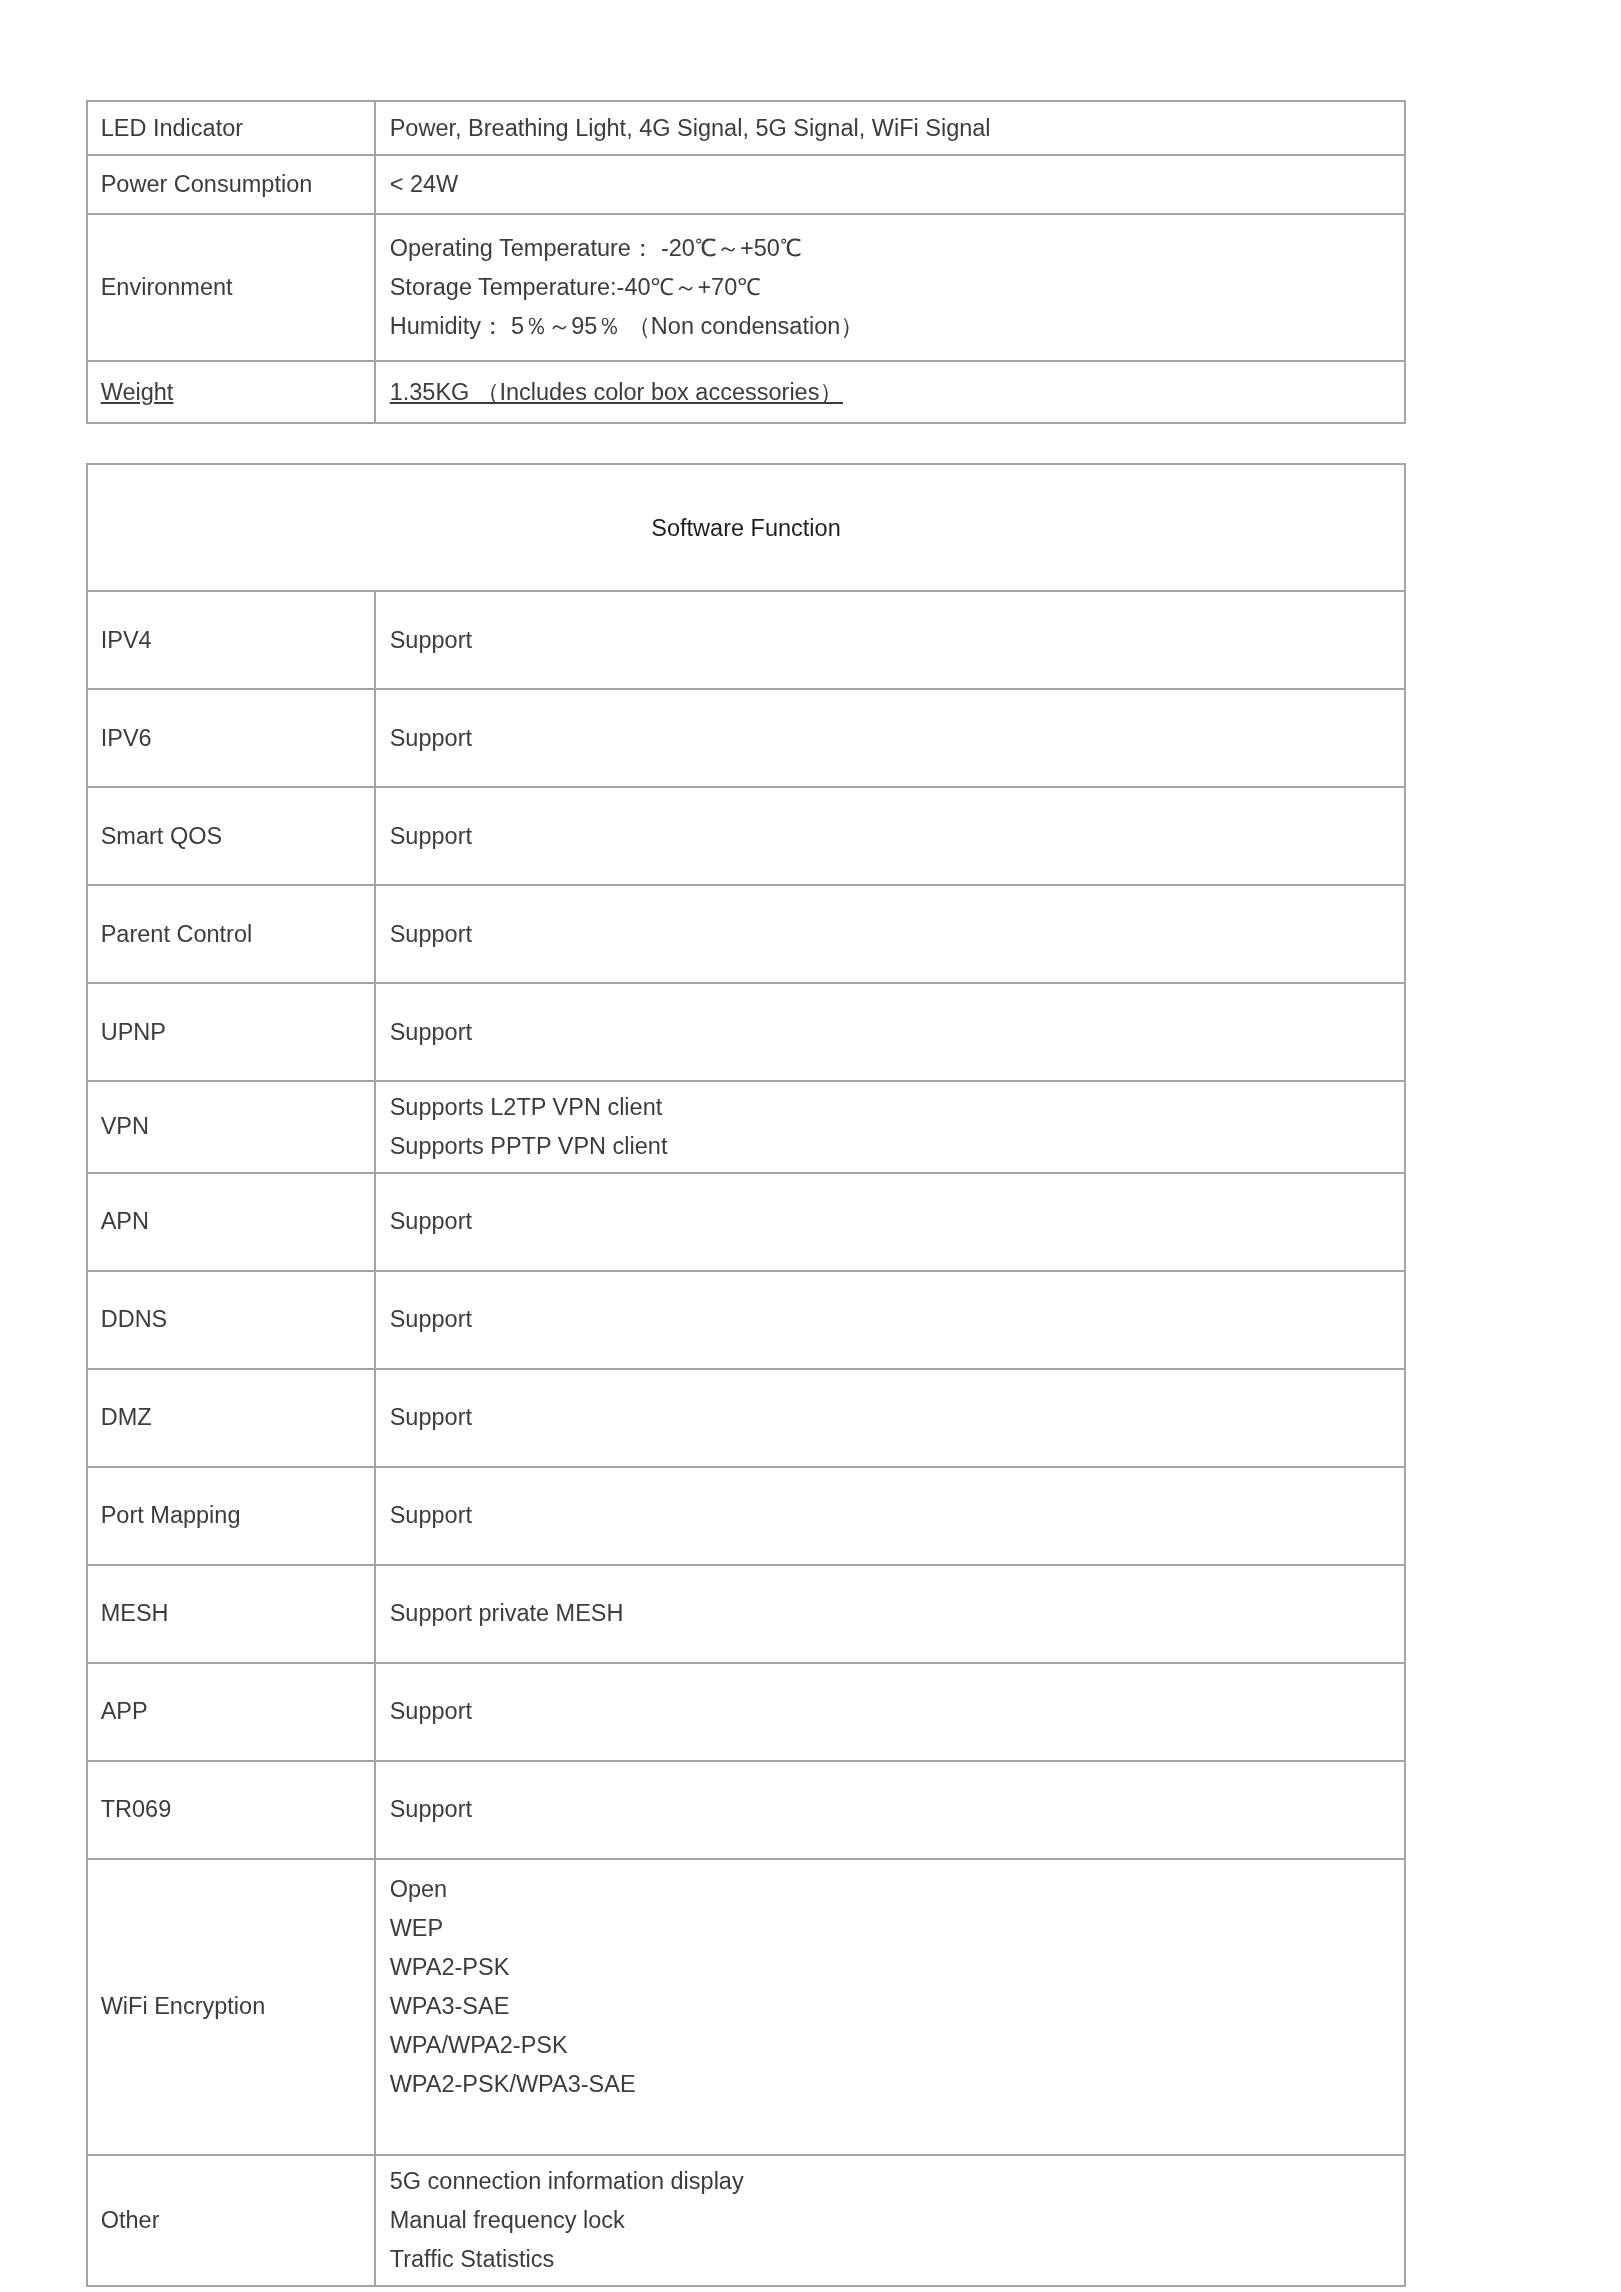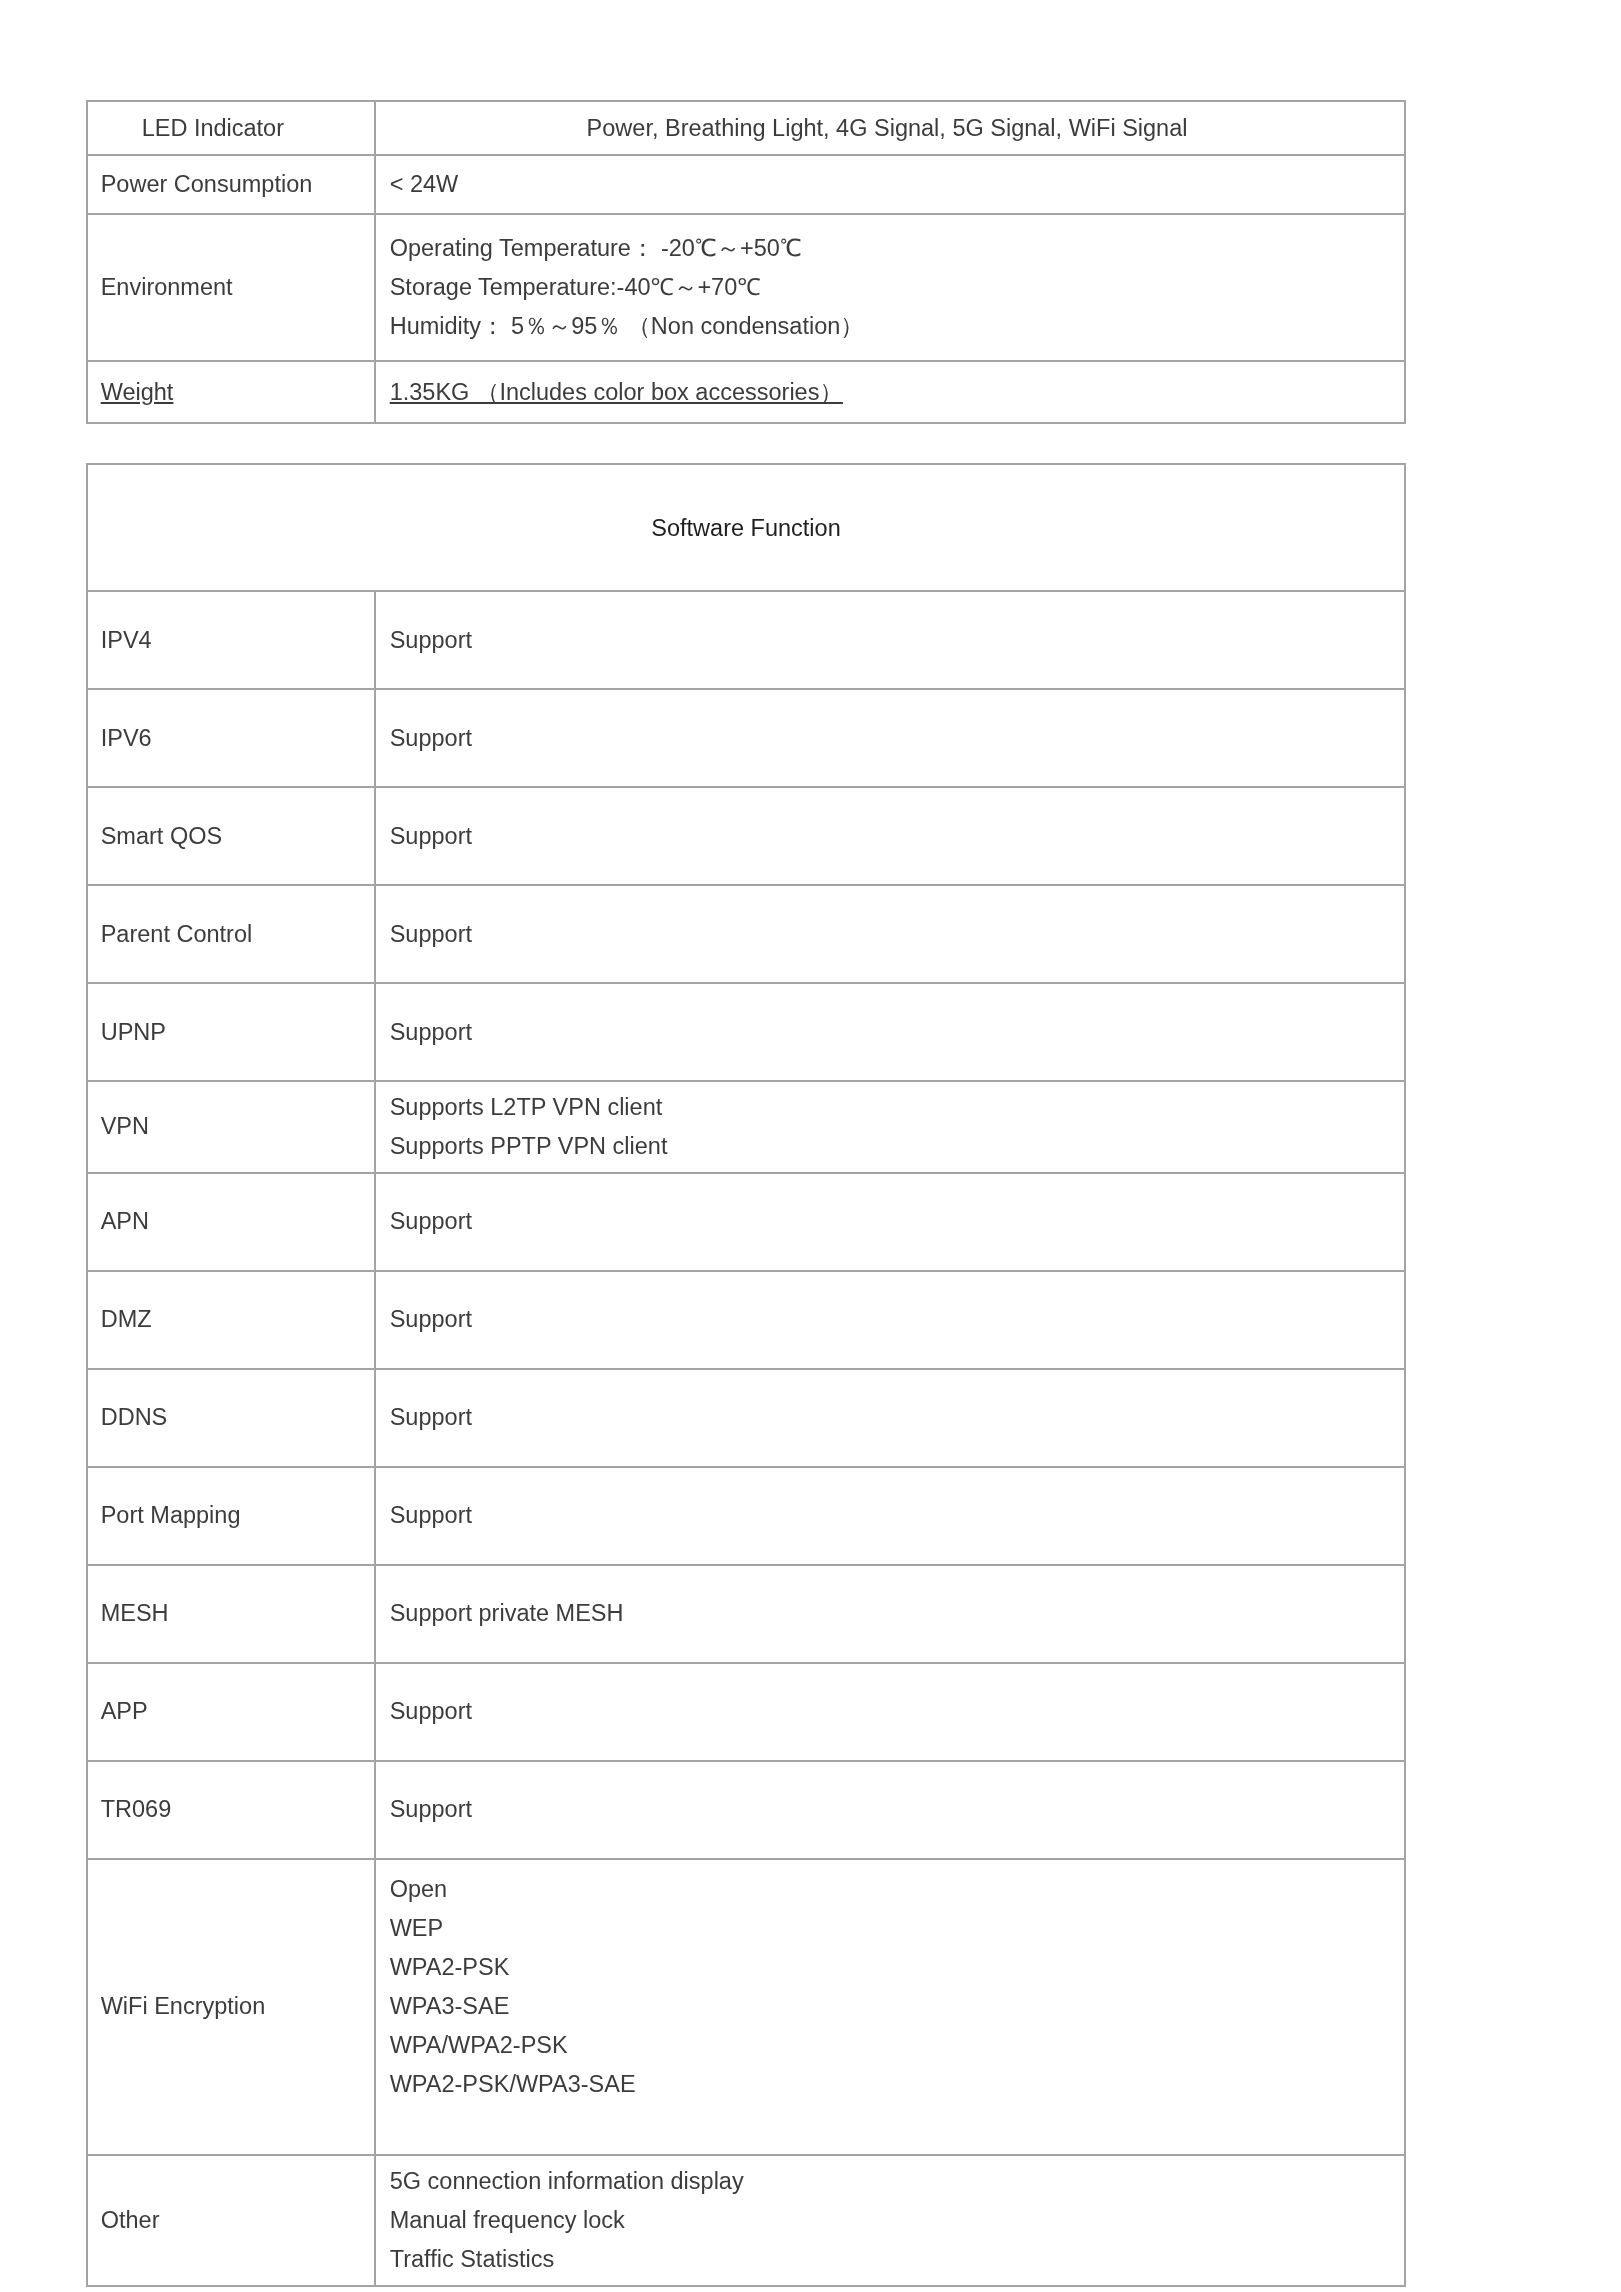--- a/index.html
+++ b/index.html
@@ -50,21 +50,21 @@
   }
   td.title-cell {
     text-align: center;
     vertical-align: middle;
     font-weight: 700;
     font-size: 24.5px;
     color: #1f1f1f;
     padding-bottom: 0;
   }
   
-  #spec-table tbody tr:nth-child(1) { height: 54px; text-align: center; }
+  #spec-table tbody tr:nth-child(1) { height: 54px; }
   #spec-table tbody tr:nth-child(2) { height: 59px; }
   #spec-table tbody tr:nth-child(3) { height: 147px; }
   #spec-table tbody tr:nth-child(4) { height: 62px; text-decoration: underline; }
   
   #software-table thead tr { height: 127px; }
   #software-table tbody tr { height: 98px; }
   #software-table tbody tr:nth-child(6)  { height: 86px; }  
   #software-table tbody tr:nth-child(14) { height: 296px; } 
   #software-table tbody tr:nth-child(15) { height: 88px; }  
   #software-table tbody tr:nth-child(16) { height: 127px; } 
@@ -157,27 +157,27 @@
             <div class="line">Supports PPTP VPN client</div>
           </td>
         </tr>
         <tr>
           <td class="label-cell">APN</td>
           <td class="value-cell">
             <div class="line">Support</div>
           </td>
         </tr>
         <tr>
+          <td class="label-cell">DDNS</td>
+          <td class="value-cell">
+            <div class="line">Support</div>
+          </td>
+        </tr>
+        <tr>
           <td class="label-cell">DMZ</td>
-          <td class="value-cell">
-            <div class="line">Support</div>
-          </td>
-        </tr>
-        <tr>
-          <td class="label-cell">DDNS</td>
           <td class="value-cell">
             <div class="line">Support</div>
           </td>
         </tr>
         <tr>
           <td class="label-cell">Port Mapping</td>
           <td class="value-cell">
             <div class="line">Support</div>
           </td>
         </tr>

